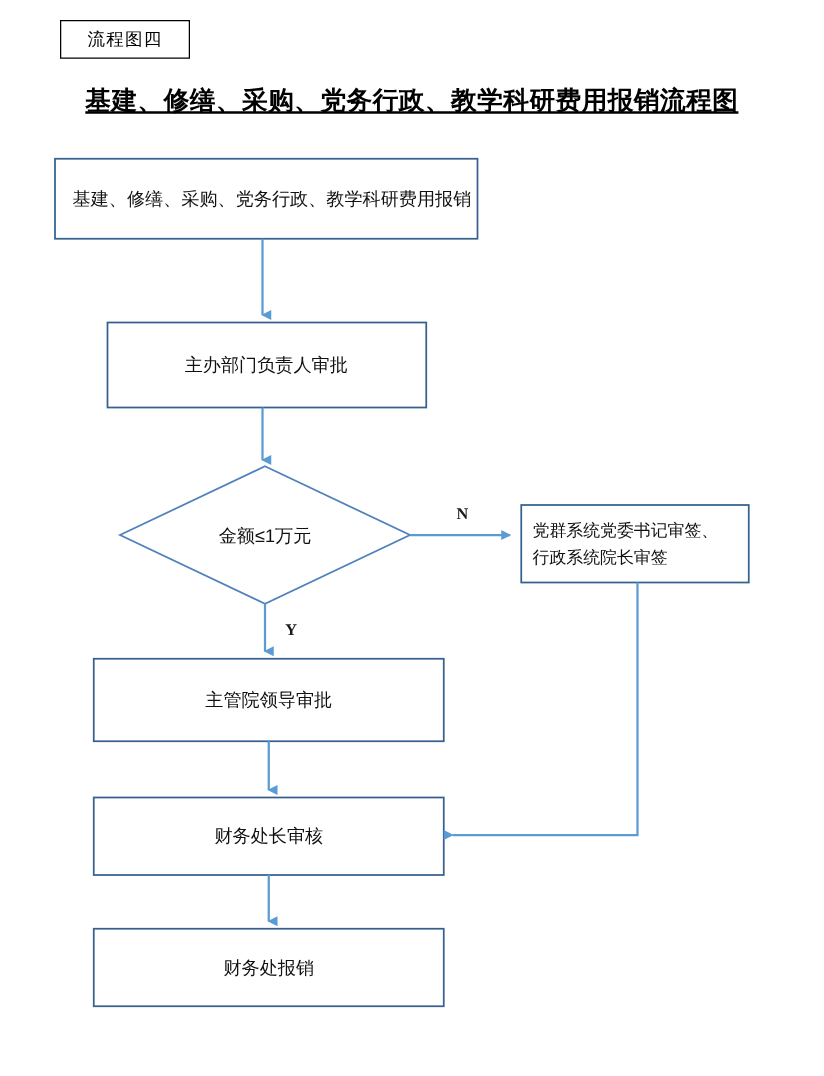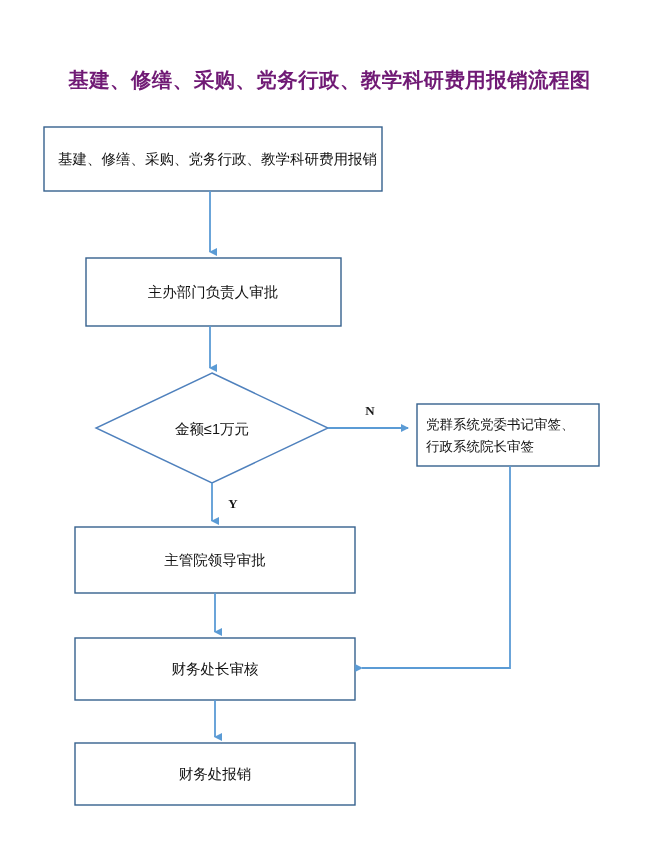--- a/index.html
+++ b/index.html
@@ -39,23 +39,24 @@
   }
   .main-title {
     position: absolute;
     left: 0;
     top: 66px;
     width: 659px;
     text-align: center;
     font-family: "Liberation Serif", "DejaVu Serif", serif;
     font-weight: bold;
     font-size: 20.5px;
-    color: #701a75;
+    color: #000000;
     letter-spacing: 0.4px;
     white-space: nowrap;
+    text-decoration: underline;
   }
   svg.flow {
     position: absolute;
     left: 0;
     top: 0;
     width: 659px;
     height: 861px;
   }
   .node-rect {
     fill: #ffffff;
@@ -92,20 +93,21 @@
   }
   .conn-head {
     fill: #5b9bd5;
   }
 </style>
 </head>
 <body>
 
 <div id="page">
 
+  <div class="tag-box">流程图四</div>
 
   <div class="main-title">基建、修缮、采购、党务行政、教学科研费用报销流程图</div>
 
   <svg class="flow" viewBox="0 0 659 861">
 
     <defs>
       <marker id="arrowdown" markerWidth="10" markerHeight="10" refX="5" refY="8" orient="auto" markerUnits="userSpaceOnUse">
         <path d="M1,1 L9,1 L5,9 Z" class="conn-head"></path>
       </marker>
       <marker id="arrowright" markerWidth="10" markerHeight="10" refX="8" refY="5" orient="auto" markerUnits="userSpaceOnUse">

